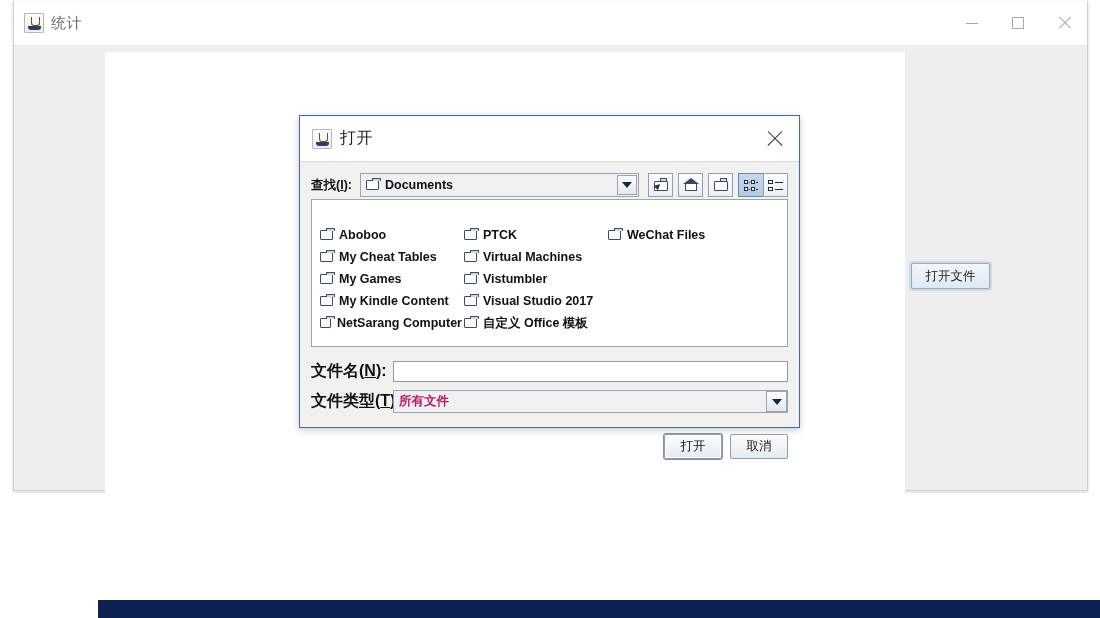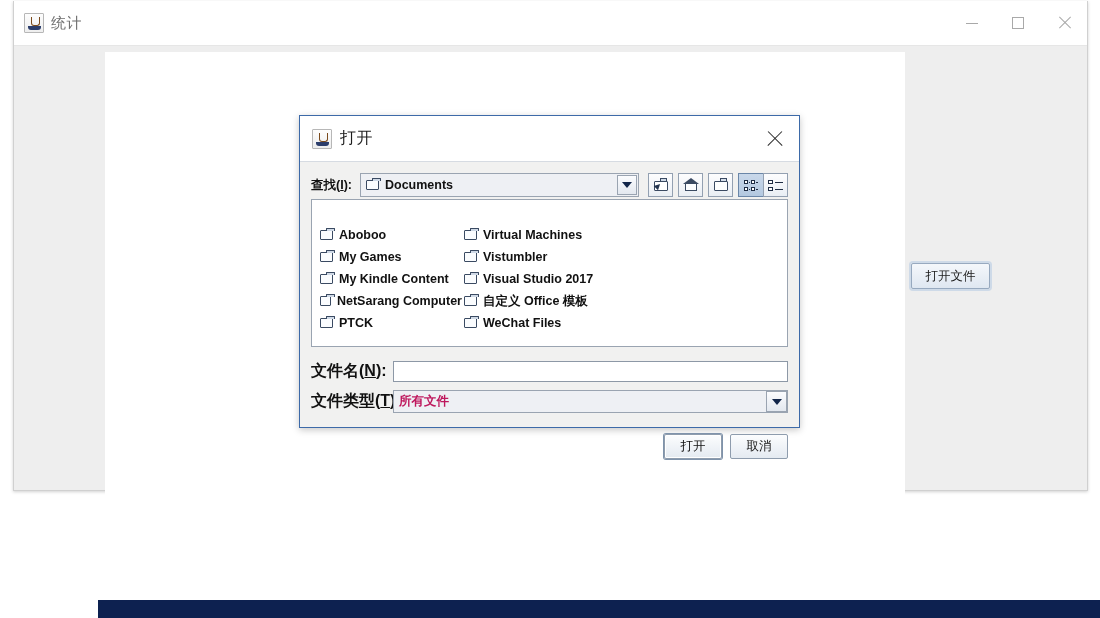--- a/index.html
+++ b/index.html
@@ -577,20 +577,24 @@
         </div>
       </div>
 
       <div class="filelist" id="file-list">
           <div class="fl-item">
             <span class="folder-glyph sm"></span>
             <span class="lbl">Aboboo</span>
           </div>
           <div class="fl-item">
             <span class="folder-glyph sm"></span>
+            <span class="lbl">My Cheat Tables</span>
+          </div>
+          <div class="fl-item">
+            <span class="folder-glyph sm"></span>
             <span class="lbl">My Games</span>
           </div>
           <div class="fl-item">
             <span class="folder-glyph sm"></span>
             <span class="lbl">My Kindle Content</span>
           </div>
           <div class="fl-item">
             <span class="folder-glyph sm"></span>
             <span class="lbl">NetSarang Computer</span>
           </div>

